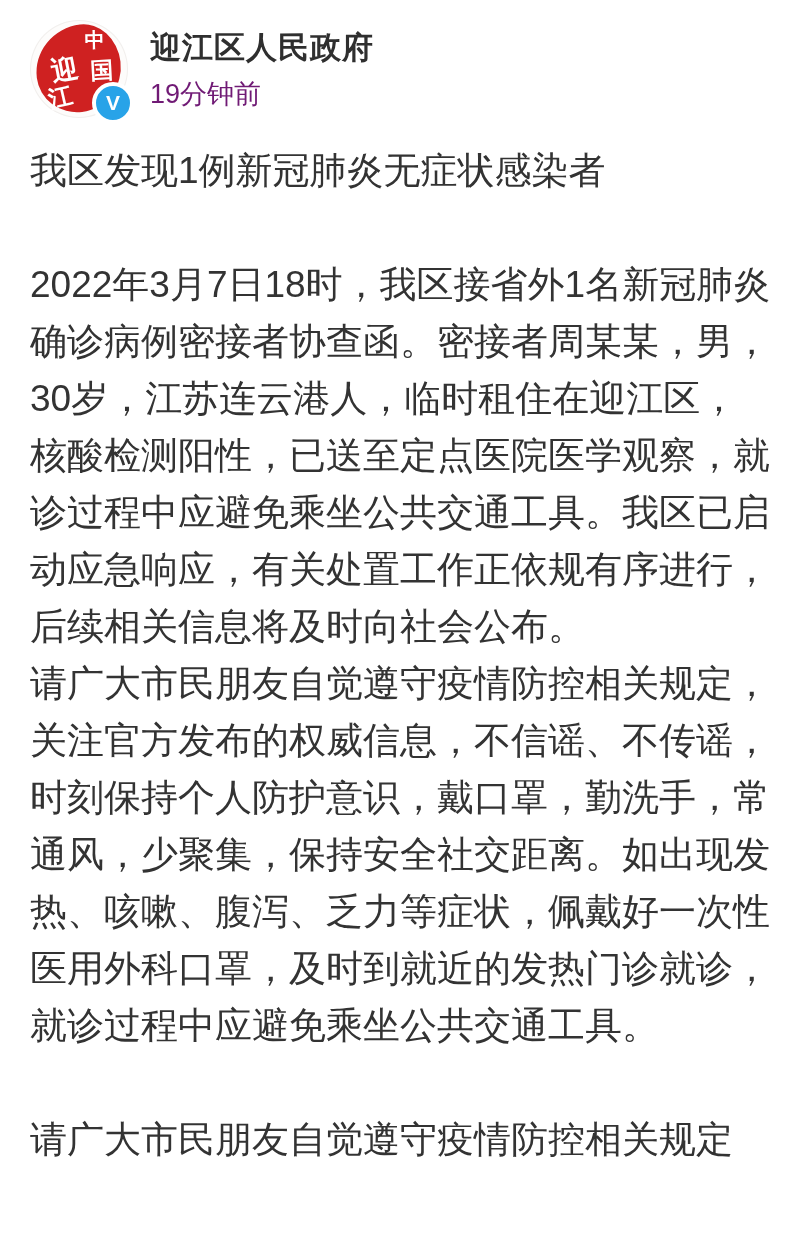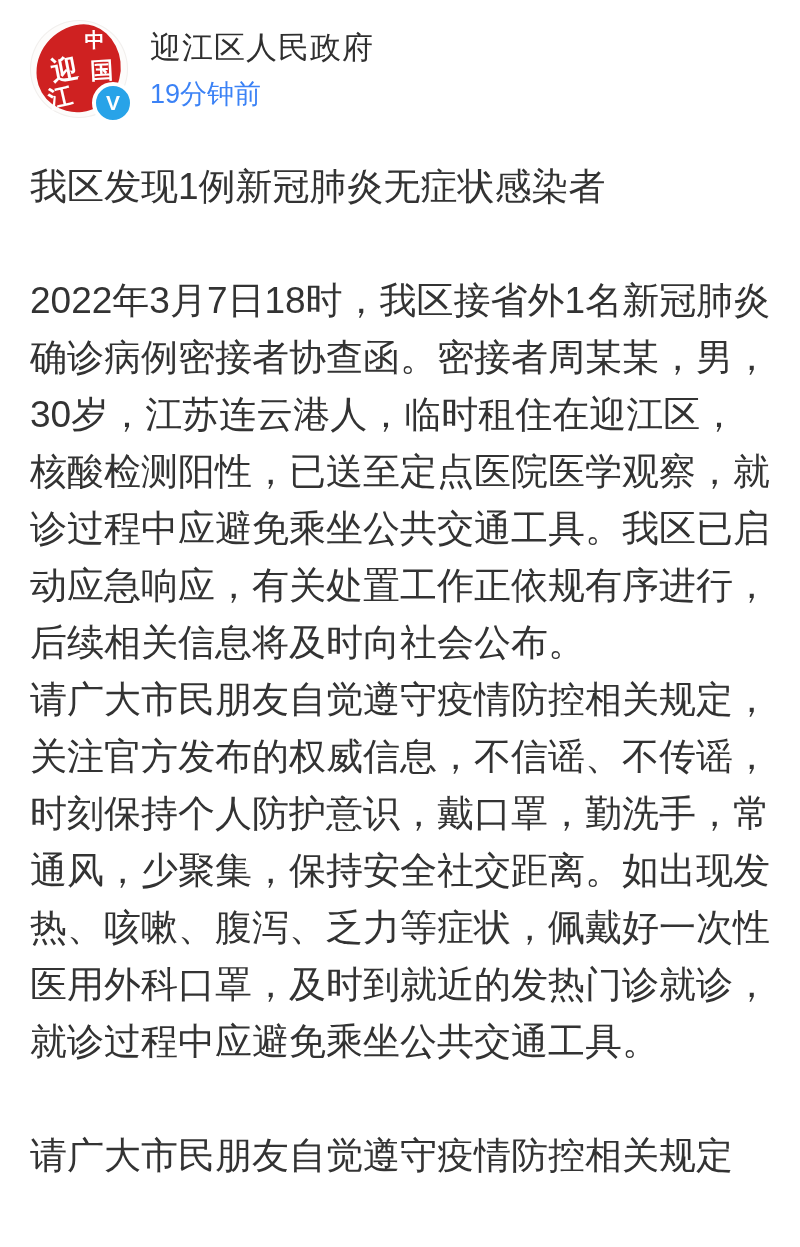--- a/index.html
+++ b/index.html
@@ -62,44 +62,43 @@
     align-items: center;
     justify-content: center;
     font-size: 21px;
     font-weight: bold;
   }
   .author-name {
     position: absolute;
     left: 150px;
     top: 27px;
     font-size: 31px;
-    font-weight: normal;
+    font-weight: bold;
     color: #2f2f2f;
     letter-spacing: 1px;
   }
   .post-time {
     position: absolute;
     left: 150px;
     top: 76px;
     font-size: 27px;
-    color: #3b82f6;
+    color: #701a75;
   }
 
   
   .post-text {
     position: absolute;
     left: 30px;
     top: 142px;
     width: 742px;
     font-size: 37px;
     line-height: 57px;
     color: #333333;
     letter-spacing: 0;
     word-break: break-all;
-    margin-top: 16px;
   }
   .post-text .gap { height: 57px; }
   .post-title, .paragraph, .signature, .post-date {
     margin: 0;
     padding: 0;
   }
 </style>
 </head>
 <body>
 

